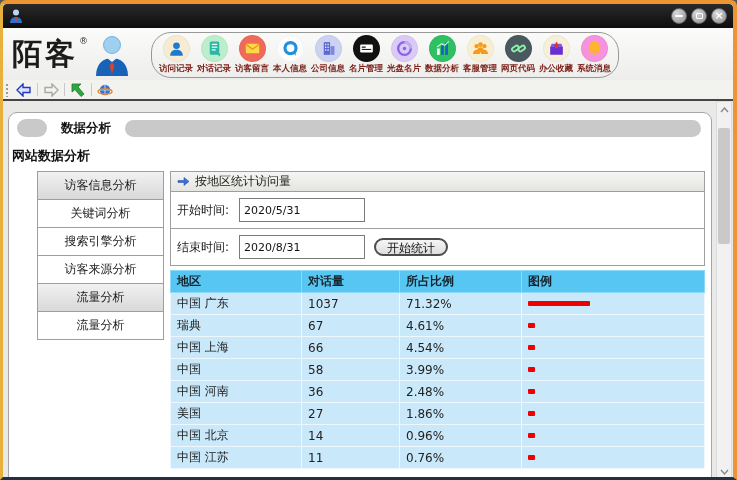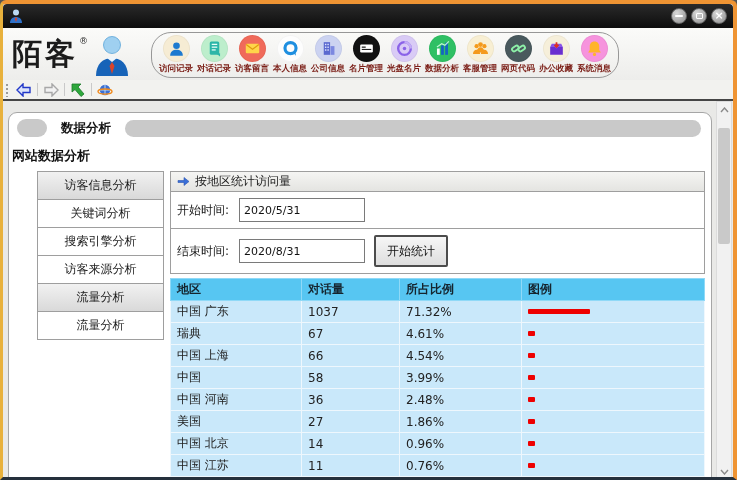--- a/index.html
+++ b/index.html
@@ -102,22 +102,22 @@
   .frow {
     border:1px solid #9e9e9e; border-top:none; display:flex; align-items:center;
     padding:6px 6px; font-size:12px; color:#1a1a1a;
   }
   .frow label { width:62px; white-space:nowrap; }
   .frow input {
     width:126px; height:24px; border:1px solid #7a7a7a; font-size:11px;
     padding:0 4px; font-family:"DejaVu Sans","Liberation Sans",sans-serif; color:#111;
   }
   .btn-stat {
-    margin-left:9px; height:32px; padding:0 11px; font-size:12px; color:#111;
-    background:linear-gradient(#f6f6f6,#dedede); border:2px solid #4c4c4c; border-radius:2px;
+    margin-left:9px; height:18px; padding:0 11px; font-size:12px; color:#111;
+    background:linear-gradient(#f6f6f6,#dedede); border:2px solid #4c4c4c; border-radius:10px;
     cursor:pointer; font-family:Liberation Serif, serif;
   }
 
   
   table.stats { width:100%; border-collapse:collapse; margin-top:4px; table-layout:fixed; }
   table.stats th {
     background:#57c6f2; color:#15242e; font-size:12px; font-weight:bold; text-align:left;
     height:22px; padding:0 0 0 6px; border:1px solid #8fd9f7;
   }
   table.stats td {

